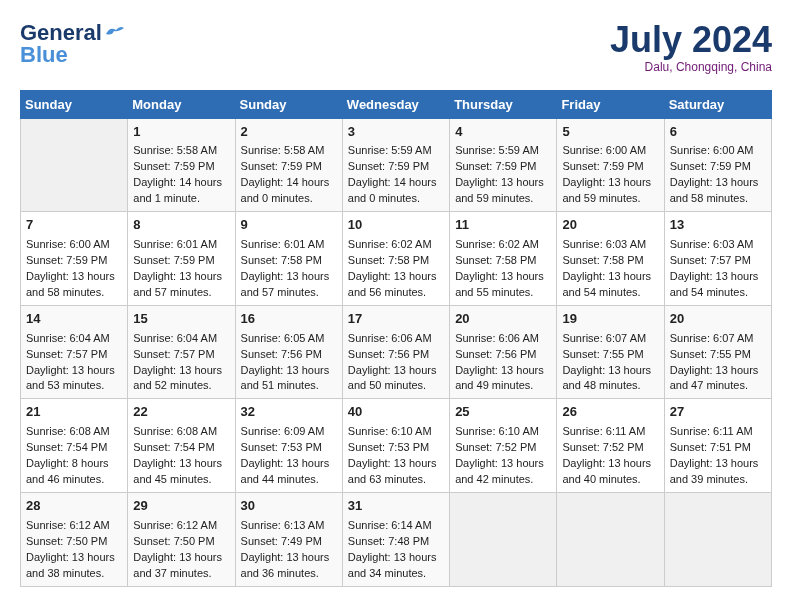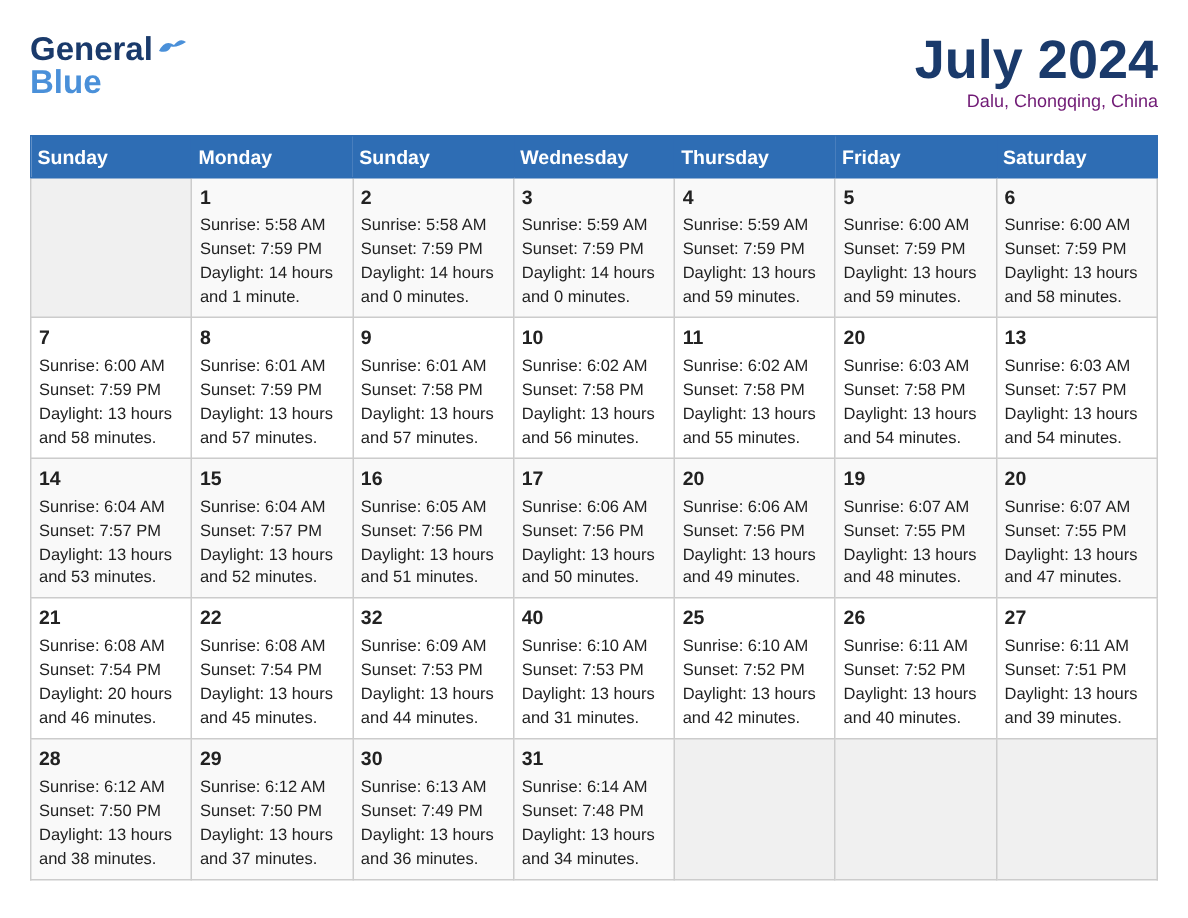--- a/index.html
+++ b/index.html
@@ -126,24 +126,24 @@
       <tr>
         <td><span class="day-num">14</span><span>Sunrise: 6:04 AM</span><br><span>Sunset: 7:57 PM</span><br><span>Daylight: 13 hours and 53 minutes.</span></td>
         <td><span class="day-num">15</span><span>Sunrise: 6:04 AM</span><br><span>Sunset: 7:57 PM</span><br><span>Daylight: 13 hours and 52 minutes.</span></td>
         <td><span class="day-num">16</span><span>Sunrise: 6:05 AM</span><br><span>Sunset: 7:56 PM</span><br><span>Daylight: 13 hours and 51 minutes.</span></td>
         <td><span class="day-num">17</span><span>Sunrise: 6:06 AM</span><br><span>Sunset: 7:56 PM</span><br><span>Daylight: 13 hours and 50 minutes.</span></td>
         <td><span class="day-num">20</span><span>Sunrise: 6:06 AM</span><br><span>Sunset: 7:56 PM</span><br><span>Daylight: 13 hours and 49 minutes.</span></td>
         <td><span class="day-num">19</span><span>Sunrise: 6:07 AM</span><br><span>Sunset: 7:55 PM</span><br><span>Daylight: 13 hours and 48 minutes.</span></td>
         <td><span class="day-num">20</span><span>Sunrise: 6:07 AM</span><br><span>Sunset: 7:55 PM</span><br><span>Daylight: 13 hours and 47 minutes.</span></td>
       </tr>
       <tr>
-        <td><span class="day-num">21</span><span>Sunrise: 6:08 AM</span><br><span>Sunset: 7:54 PM</span><br><span>Daylight: 20 hours and 46 minutes.</span></td>
+        <td><span class="day-num">21</span><span>Sunrise: 6:08 AM</span><br><span>Sunset: 7:54 PM</span><br><span>Daylight: 8 hours and 46 minutes.</span></td>
         <td><span class="day-num">22</span><span>Sunrise: 6:08 AM</span><br><span>Sunset: 7:54 PM</span><br><span>Daylight: 13 hours and 45 minutes.</span></td>
         <td><span class="day-num">32</span><span>Sunrise: 6:09 AM</span><br><span>Sunset: 7:53 PM</span><br><span>Daylight: 13 hours and 44 minutes.</span></td>
-        <td><span class="day-num">40</span><span>Sunrise: 6:10 AM</span><br><span>Sunset: 7:53 PM</span><br><span>Daylight: 13 hours and 31 minutes.</span></td>
+        <td><span class="day-num">40</span><span>Sunrise: 6:10 AM</span><br><span>Sunset: 7:53 PM</span><br><span>Daylight: 13 hours and 63 minutes.</span></td>
         <td><span class="day-num">25</span><span>Sunrise: 6:10 AM</span><br><span>Sunset: 7:52 PM</span><br><span>Daylight: 13 hours and 42 minutes.</span></td>
         <td><span class="day-num">26</span><span>Sunrise: 6:11 AM</span><br><span>Sunset: 7:52 PM</span><br><span>Daylight: 13 hours and 40 minutes.</span></td>
         <td><span class="day-num">27</span><span>Sunrise: 6:11 AM</span><br><span>Sunset: 7:51 PM</span><br><span>Daylight: 13 hours and 39 minutes.</span></td>
       </tr>
       <tr>
         <td><span class="day-num">28</span><span>Sunrise: 6:12 AM</span><br><span>Sunset: 7:50 PM</span><br><span>Daylight: 13 hours and 38 minutes.</span></td>
         <td><span class="day-num">29</span><span>Sunrise: 6:12 AM</span><br><span>Sunset: 7:50 PM</span><br><span>Daylight: 13 hours and 37 minutes.</span></td>
         <td><span class="day-num">30</span><span>Sunrise: 6:13 AM</span><br><span>Sunset: 7:49 PM</span><br><span>Daylight: 13 hours and 36 minutes.</span></td>
         <td><span class="day-num">31</span><span>Sunrise: 6:14 AM</span><br><span>Sunset: 7:48 PM</span><br><span>Daylight: 13 hours and 34 minutes.</span></td>
         <td class="empty"></td>

